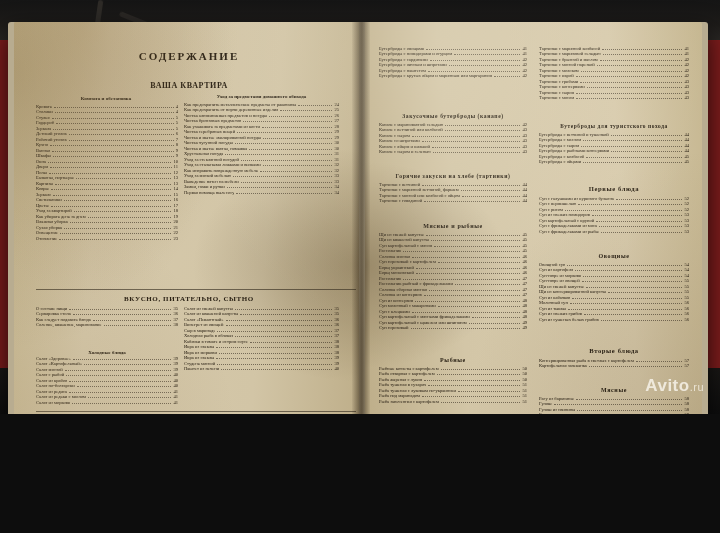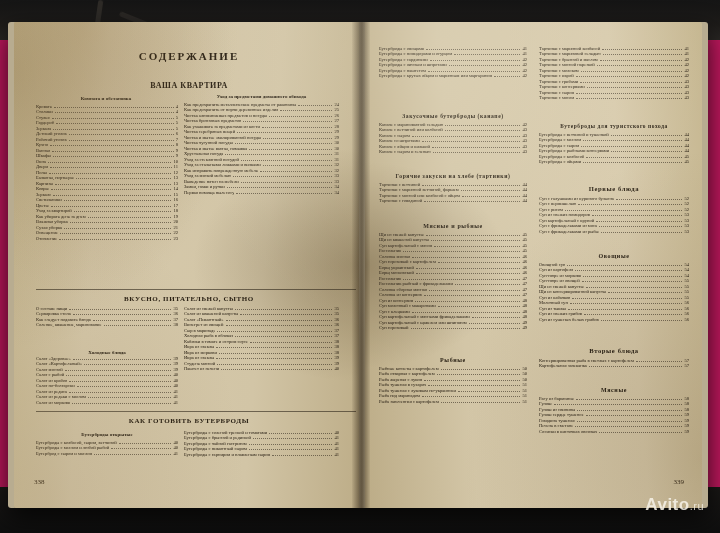--- a/index.html
+++ b/index.html
@@ -1,21 +1,21 @@
 <!DOCTYPE html>
 <html><head>
 <meta charset="utf-8">
 <style>
   html,body{margin:0;padding:0;}
   body{
     width:720px;height:533px;overflow:hidden;
     background:#0d0d0d;
     font-family:"Liberation Sans", sans-serif;
   }
-  #scene{position:relative;width:720px;height:533px;overflow:hidden;background:#be185d;}
+  #scene{position:relative;width:720px;height:414px;overflow:hidden;background:#7f1d1d;}
 
   
   .bg-top{position:absolute;left:0;top:0;width:720px;height:40px;
     background:linear-gradient(180deg,#151515 0%,#1d1b19 60%,#2a2724 100%);}
   .bg-bottom{position:absolute;left:0;bottom:0;width:720px;height:46px;
     background:linear-gradient(180deg,#1a1816 0%,#0e0e0e 100%);}
   .cable{position:absolute;left:96px;top:0;width:5px;height:34px;background:#2e2b27;
     border-radius:3px;transform:rotate(8deg);filter:blur(0.4px);}
   .cable2{position:absolute;left:118px;top:20px;width:48px;height:5px;background:#2a2724;
     border-radius:3px;transform:rotate(22deg);filter:blur(0.5px);}

